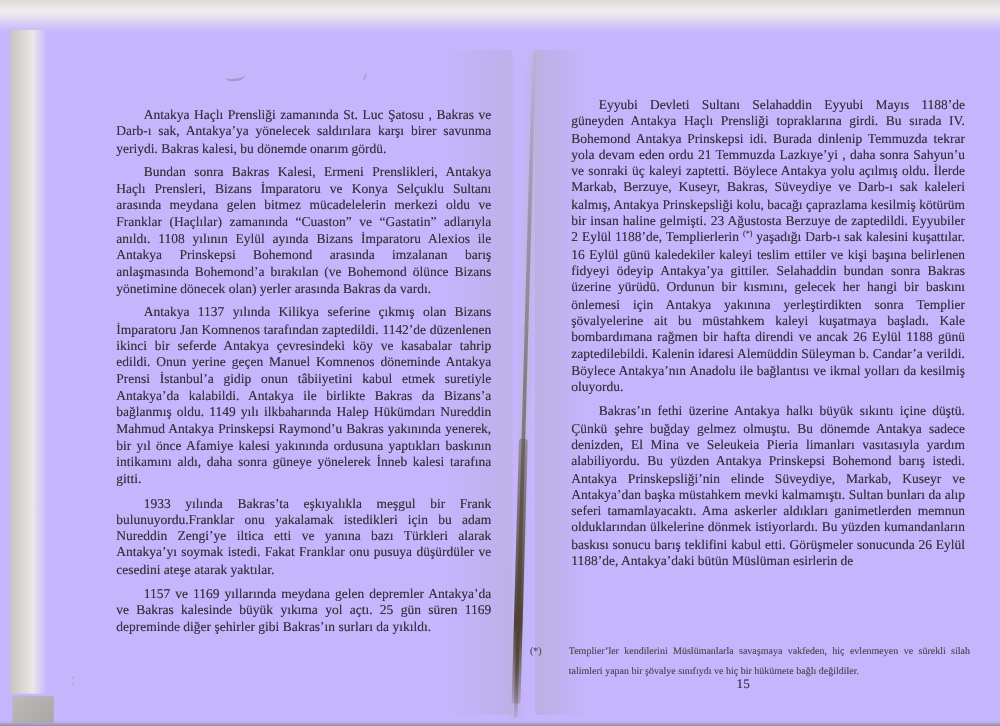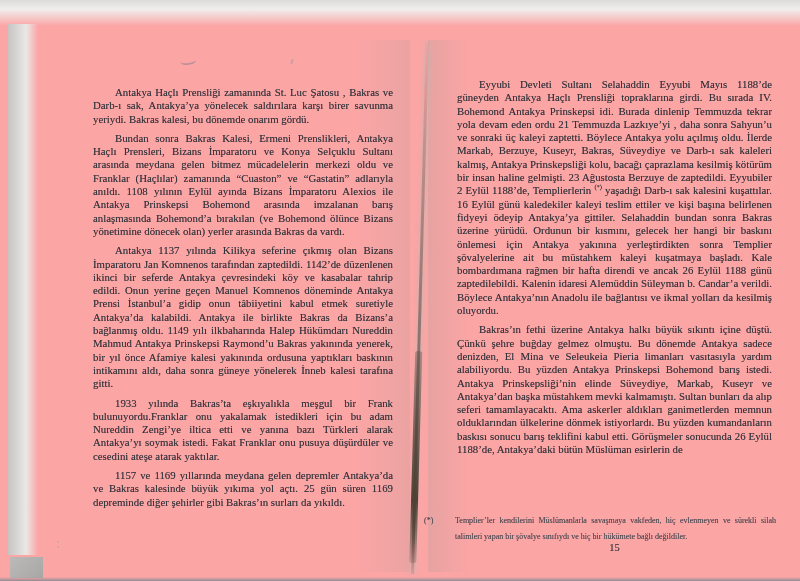--- a/index.html
+++ b/index.html
@@ -1,18 +1,18 @@
 <!DOCTYPE html>
 <html><head>
 <meta charset="utf-8">
 <style>
   html,body { margin:0; padding:0; background:#ffffff; }
   .scan {
     position:relative; width:800px; height:581px; overflow:hidden;
-    background:#fca5a5;
+    background:#c4b5fd;
     font-family:"Liberation Serif","DejaVu Serif",serif;
     color:#34333b;
   }
   
   .edge-top { position:absolute; left:0; top:0; width:800px; height:26px;
     background:linear-gradient(to bottom,#dcdbda 0,#efeeed 35%,rgba(255,255,255,0)); }
   .edge-left { position:absolute; left:8px; top:24px; bottom:26px; width:30px;
     background:linear-gradient(to right,#c6c4c3,#e9e8e7 60%,rgba(255,255,255,0)); }
   .corner-block { position:absolute; left:10px; top:557px; width:33px; height:21px;
     background:linear-gradient(135deg,#bcbab9,#a9a7a6); }
@@ -36,21 +36,21 @@
   .text-block { position:absolute; font-size:10.8px; line-height:13.3px;
     text-shadow:0 0 0.5px rgba(52,51,59,0.55); }
   .tb-left  { left:93px;  top:86px; width:300px; }
   .tb-right { left:457px; top:78px; width:315px; }
   .para { margin:0 0 6px 0; text-indent:22px; text-align:justify; }
   .it { }
   sup { font-size:6.5px; line-height:0; }
   .pageno { position:absolute; font-size:10.5px; text-align:center; color:#3b3a42;
     text-shadow:0 0 0.5px rgba(52,51,59,0.5); }
   .pageno-left  { left:93px;  top:545px; width:300px; }
-  .pageno-right { left:457px; top:542px; width:315px;font-family:Liberation Serif, serif; }
+  .pageno-right { left:437px; top:542px; width:315px;font-family:Liberation Serif, serif; }
   
   .footnote { position:absolute; left:424px; top:513px; width:352px; display:flex;
     font-size:8px; line-height:15.5px; color:#4a4952;
     text-shadow:0 0 0.4px rgba(74,73,82,0.5); }
   .fn-marker { flex:none; width:31px; }
   .fn-text { flex:1; text-align:justify; }
   
   .smudge-curve { position:absolute; left:180px; top:57px; width:16px; height:6px;
     border-bottom:2px solid rgba(130,128,138,0.5); border-radius:50%;
     transform:rotate(-6deg); }

